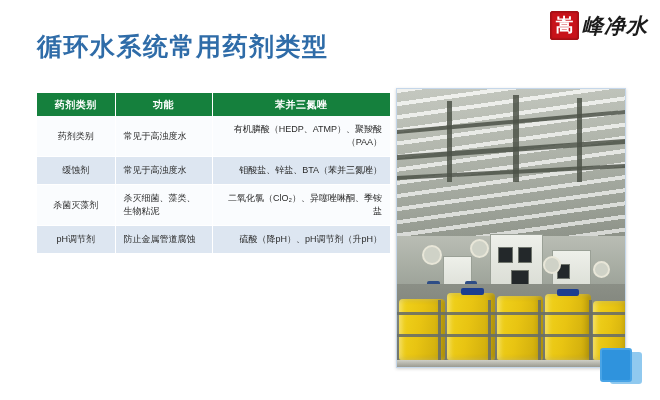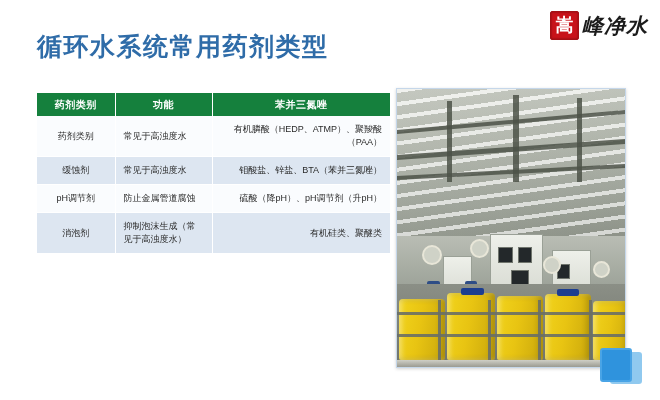--- a/index.html
+++ b/index.html
@@ -311,28 +311,28 @@
           <td class="col-cat">药剂类别</td>
           <td class="col-fn">常见于高浊度水</td>
           <td class="col-ex">有机膦酸（HEDP、ATMP）、聚羧酸（PAA）</td>
         </tr>
         <tr>
           <td class="col-cat">缓蚀剂</td>
           <td class="col-fn">常见于高浊度水</td>
           <td class="col-ex">钼酸盐、锌盐、BTA（苯并三氮唑）</td>
         </tr>
         <tr>
+          <td class="col-cat">杀菌灭藻剂</td>
+          <td class="col-fn">杀灭细菌、藻类、生物粘泥</td>
+          <td class="col-ex">二氧化氯（ClO₂）、异噻唑啉酮、季铵盐</td>
+        </tr>
+        <tr>
           <td class="col-cat">pH调节剂</td>
           <td class="col-fn">防止金属管道腐蚀</td>
           <td class="col-ex">硫酸（降pH）、pH调节剂（升pH）</td>
-        </tr>
-        <tr>
-          <td class="col-cat">消泡剂</td>
-          <td class="col-fn">抑制泡沫生成（常见于高浊度水）</td>
-          <td class="col-ex">有机硅类、聚醚类</td>
         </tr>
       </tbody>
     </table>
   </div>
 
   <div class="photo">
     <div class="photo-inner">
       <div class="ph-roof">
         <div class="beam h1"></div>
         <div class="beam h2"></div>

